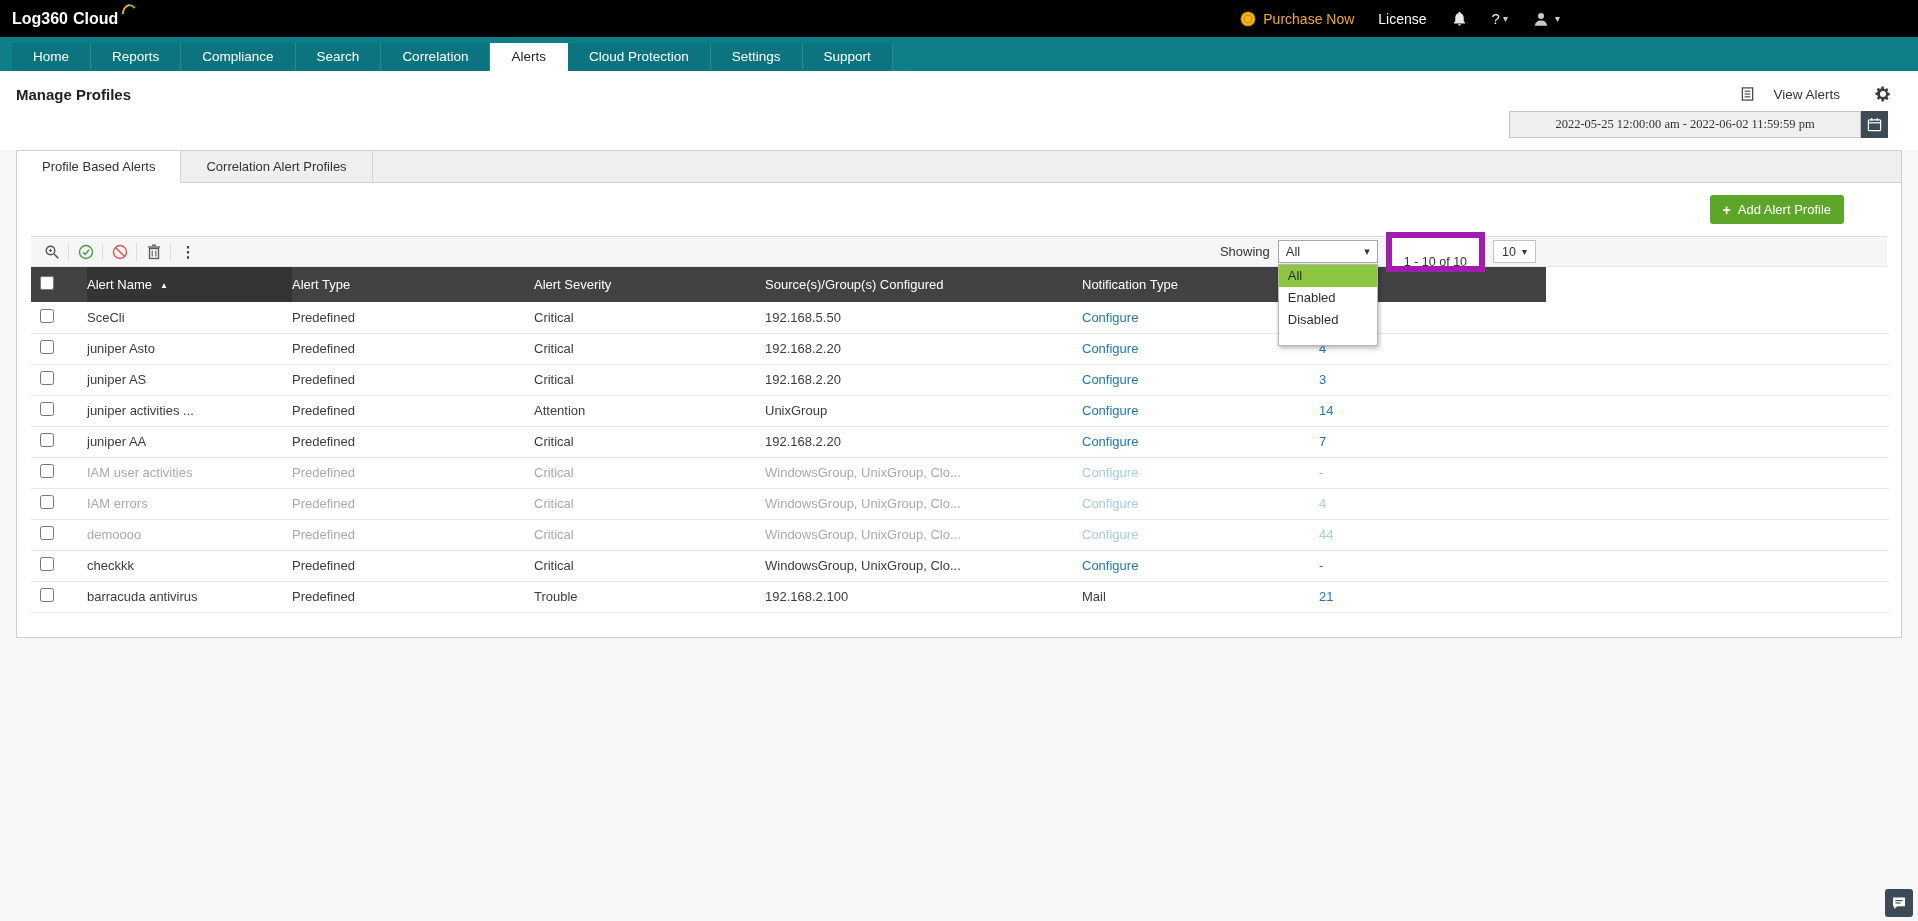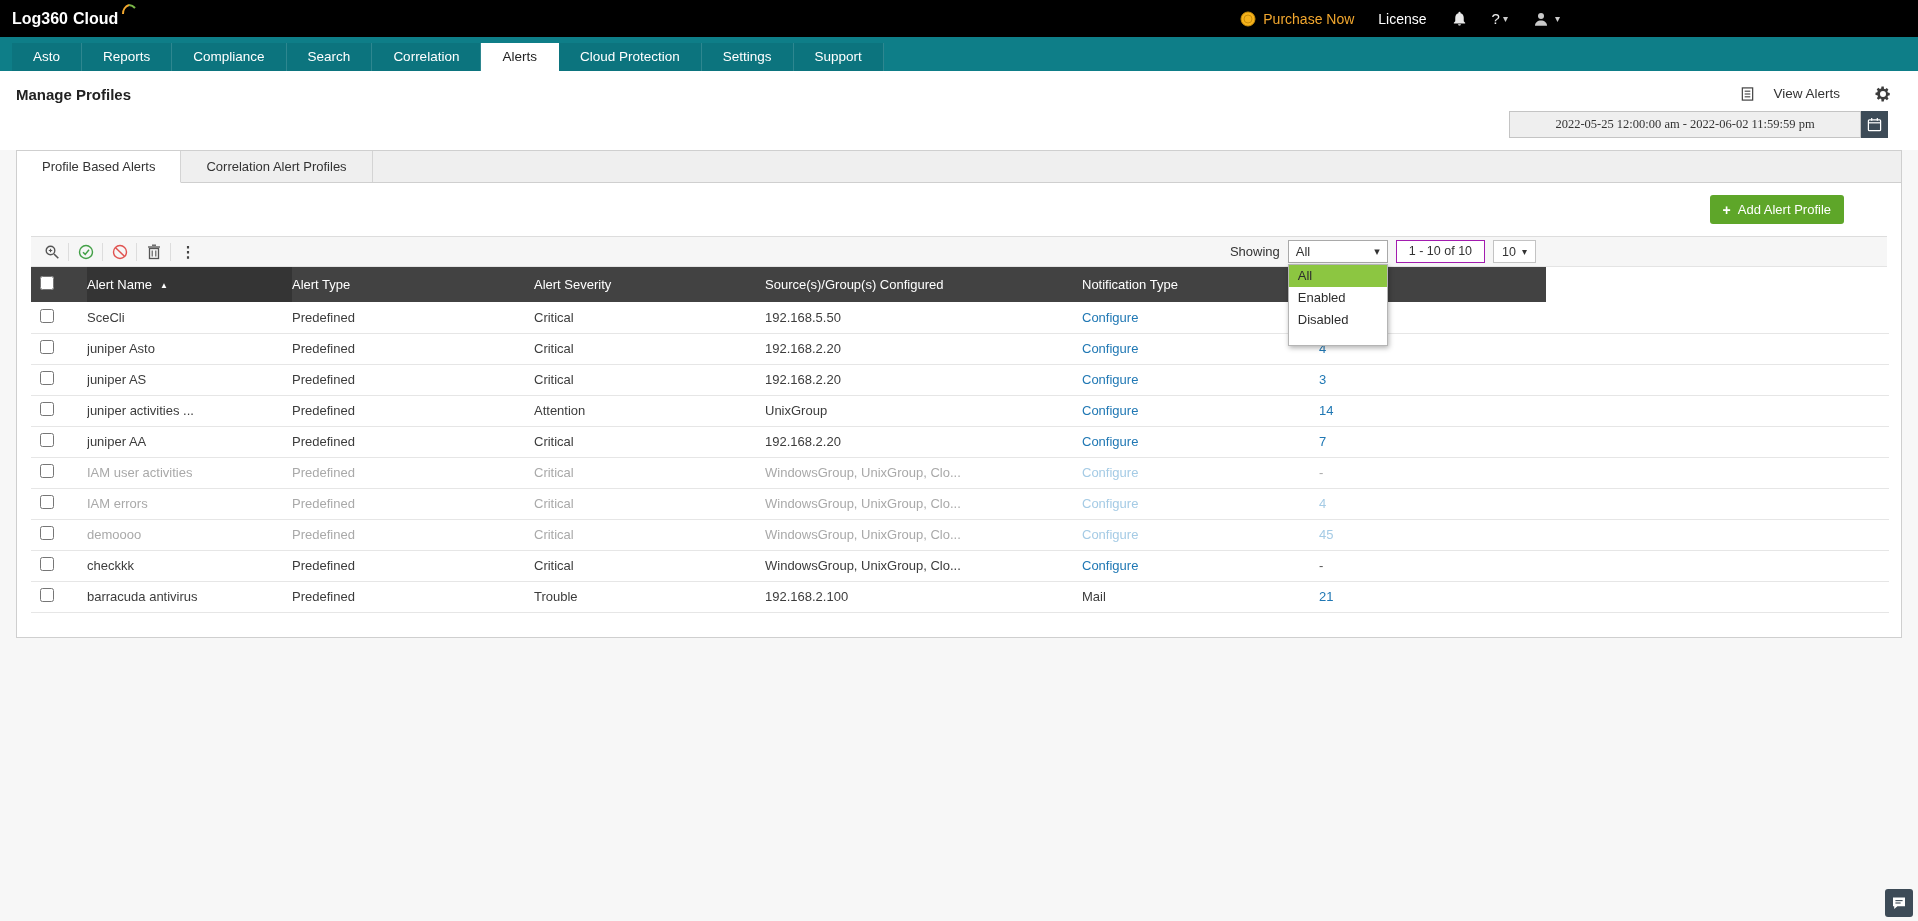--- a/index.html
+++ b/index.html
@@ -25,21 +25,21 @@
   
   .nav { background:#0e7e88; padding:6px 0 0 12px; height:34px; display:flex; }
   .nav-tab { color:#fff; font-size:13.5px; padding:0 21px; line-height:28px; height:28px;
              background:#0c747e; border-right:1px solid rgba(255,255,255,0.14); cursor:pointer; white-space:nowrap; }
   .nav-tab.active { background:#fff; color:#222; }
   
   .page-head { display:flex; justify-content:space-between; align-items:center;
                padding:14px 26px 4px 16px; background:#fff; }
   .page-title { font-size:15px; font-weight:bold; color:#222; }
   .head-right { display:flex; align-items:center; gap:34px; }
-  .view-alerts { display:flex; align-items:flex-start; gap:18px; font-size:13.5px; color:#333; cursor:pointer; }
+  .view-alerts { display:flex; align-items:center; gap:18px; font-size:13.5px; color:#333; cursor:pointer; }
   .gear-btn { cursor:pointer; display:flex; }
   
   .date-row { display:flex; justify-content:flex-end; padding:4px 30px 12px 0; background:#fff;font-family:Liberation Serif, serif; }
   .date-range { width:352px; height:27px; line-height:25px; background:#efefef;
                 border:1px solid #c4c4c4; font-size:12.5px; color:#333; text-align:center;
                 white-space:nowrap; cursor:pointer; }
   .cal-btn { width:27px; height:27px; background:#3d4b57; display:flex; align-items:center;
              justify-content:center; cursor:pointer; }
   
   .panel { margin:0 16px; background:#fff; border:1px solid #cfcfcf; padding-bottom:24px; position:relative; }
@@ -61,22 +61,22 @@
   .tb-ic.last { border-right:none; }
   .kebab { font-size:15px; color:#444; font-weight:bold; line-height:1; }
   .tbl-right { display:flex; align-items:center; gap:8px; margin-right:351px; font-size:13px; color:#333; }
   .filter-select { position:relative; width:100px; height:23px; border:1px solid #a9a9a9; background:#fff;
                    display:flex; align-items:center; justify-content:space-between; padding:0 7px; cursor:pointer; }
   .filter-select .sel-caret { font-size:11px; color:#333; }
   .dropdown { position:absolute; top:23px; left:-1px; width:100px; background:#fff;
               border:1px solid #b5b5b5; box-shadow:1px 2px 5px rgba(0,0,0,0.3); z-index:100; padding-bottom:14px; }
   .opt { height:22px; line-height:22px; padding:0 9px; font-size:13px; color:#2d2d2d; cursor:pointer; }
   .opt.selected { background:#8cc641; }
-  .pg-box { border:1px solid #a21caf; background:#fff; height:23px; line-height:21px;
-            padding:0 12px; font-size:12.5px; white-space:nowrap; }
+  .pg-box { border:6px solid #a21caf; background:#fff; height:16px; line-height:21px;
+            padding:14px 12px; font-size:12.5px; white-space:nowrap; }
   .size-box { border:1px solid #c3c3c3; background:#fff; height:23px; padding:0 8px;
               display:flex; gap:6px; align-items:center; font-size:12.5px; cursor:pointer; }
   .size-box .sel-caret { font-size:10px; }
   
   table.alerts { border-collapse:collapse; table-layout:fixed; width:1858px; margin:0 14px; }
   thead th { background:#424242; color:#fff; font-weight:normal; font-size:13px;
              text-align:left; height:35px; padding:0; white-space:nowrap; overflow:hidden; }
   thead th.sorted { background:#343434; }
   thead th.filler { background:#fff; }
   th.cb, td.cb { padding-left:9px; }
@@ -133,21 +133,21 @@
           <circle cx="12" cy="8" r="4" fill="#c9c9c9"></circle>
           <path d="M4 21c0-4.4 3.6-7 8-7s8 2.6 8 7z" fill="#c9c9c9"></path>
         </svg>
       </span>
       <span class="caret">▾</span>
     </span>
   </div>
 </div>
 
 <div class="nav">
-  <div class="nav-tab">Asto</div>
+  <div class="nav-tab">Home</div>
   <div class="nav-tab">Reports</div>
   <div class="nav-tab">Compliance</div>
   <div class="nav-tab">Search</div>
   <div class="nav-tab">Correlation</div>
   <div class="nav-tab active">Alerts</div>
   <div class="nav-tab">Cloud Protection</div>
   <div class="nav-tab">Settings</div>
   <div class="nav-tab">Support</div>
 </div>
 
@@ -349,21 +349,21 @@
         <td><span class="link">4</span></td>
         <td></td>
       </tr>
       <tr class="trow disabled">
         <td class="cb"><input type="checkbox" style=""></td>
         <td>demoooo</td>
         <td>Predefined</td>
         <td>Critical</td>
         <td>WindowsGroup, UnixGroup, Clo...</td>
         <td><span class="link">Configure</span></td>
-        <td><span class="link">45</span></td>
+        <td><span class="link">44</span></td>
         <td></td>
       </tr>
       <tr class="trow">
         <td class="cb"><input type="checkbox" style=""></td>
         <td>checkkk</td>
         <td>Predefined</td>
         <td>Critical</td>
         <td>WindowsGroup, UnixGroup, Clo...</td>
         <td><span class="link">Configure</span></td>
         <td><span class="dash">-</span></td>

